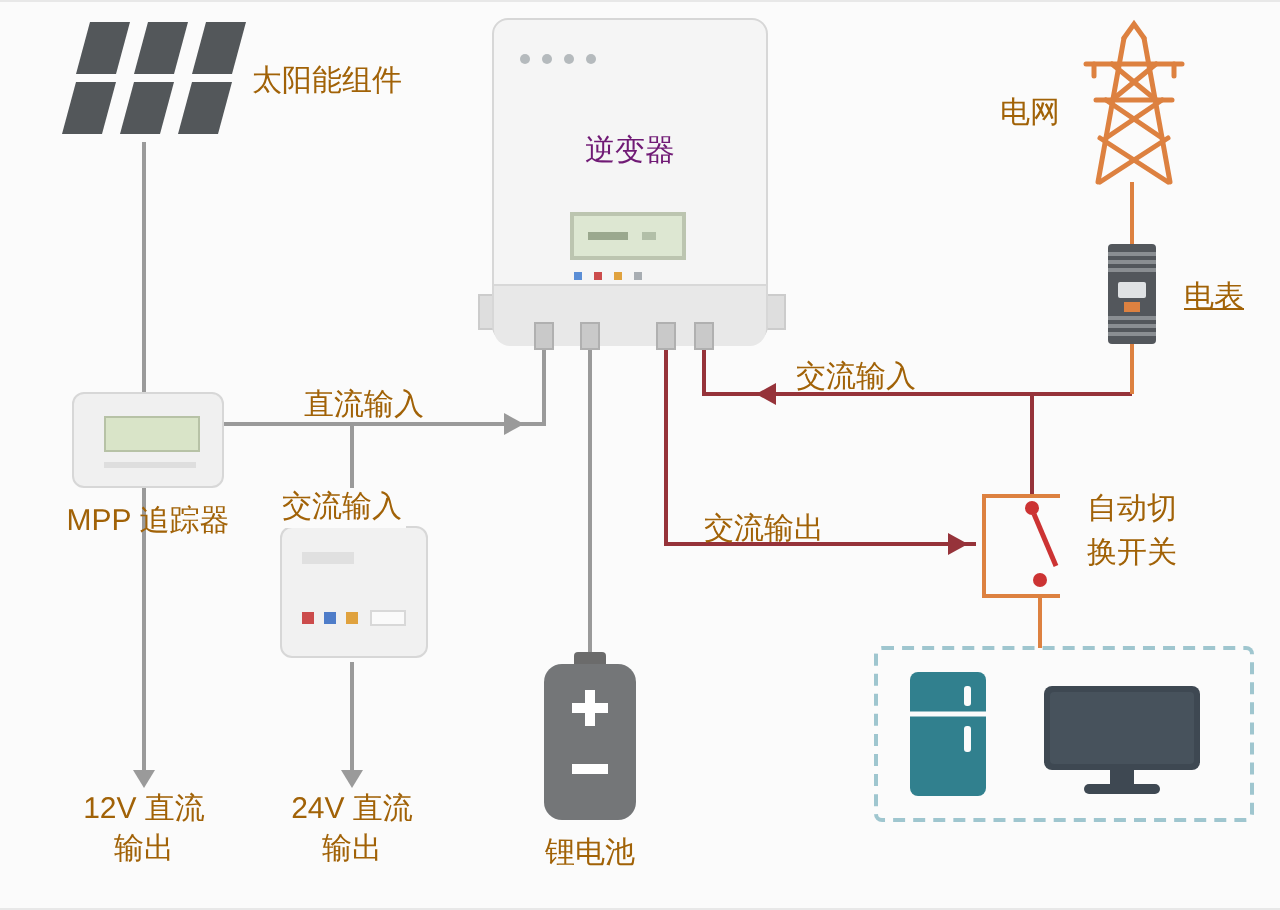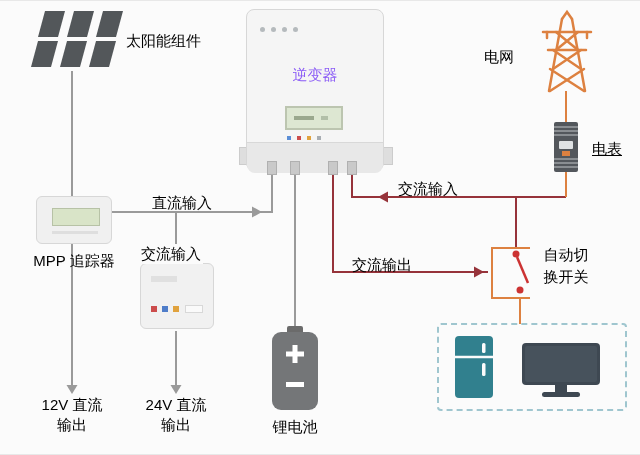--- a/index.html
+++ b/index.html
@@ -2,29 +2,29 @@
 <html><head>
 <meta charset="utf-8">
 <style>
   html,body{margin:0;padding:0;background:#ffffff;}
   #canvas{
     position:relative;width:640px;height:455px;background:#fbfbfb;
     overflow:hidden;font-family:"Liberation Sans","DejaVu Sans",sans-serif;
     border-top:1px solid #e8e8e8;border-bottom:1px solid #e8e8e8;box-sizing:border-box;
   }
   .abs{position:absolute;}
-  .label{position:absolute;font-size:15px;color:#000000;white-space:nowrap;z-index:5;line-height:20px;}
+  .label{position:absolute;font-size:15px;color:#a16207;white-space:nowrap;z-index:5;line-height:20px;}
   .label.center{text-align:center;white-space:normal;}
   .device{position:absolute;background:#f4f4f4;border:1px solid #d7d7d7;border-radius:6px;z-index:3;box-sizing:border-box;}
   
   #inverter{left:246px;top:8px;width:138px;height:162px;border-radius:8px;background:#f5f5f5;}
   .inv-tab{position:absolute;width:8px;height:16px;background:#dedede;border:1px solid #cccccc;z-index:2;}
   #inverter .vents{position:absolute;left:13px;top:17px;display:flex;gap:6px;}
   #inverter .vents i{width:5px;height:5px;border-radius:50%;background:#b5babd;display:block;}
-  #inverter .inv-title{position:absolute;left:0;top:56px;width:100%;text-align:center;font-size:15px;color:#8b5cf6;}
+  #inverter .inv-title{position:absolute;left:0;top:56px;width:100%;text-align:center;font-size:15px;color:#701a75;}
   #inverter .display{position:absolute;left:38px;top:96px;width:58px;height:24px;background:#dde7d2;border:2px solid #bcc5b0;box-sizing:border-box;}
   #inverter .display i{position:absolute;left:7px;top:8px;width:20px;height:4px;background:#9aa88e;display:block;}
   #inverter .display em{position:absolute;left:34px;top:8px;width:7px;height:4px;background:#b2bfa8;display:block;}
   #inverter .leds{position:absolute;left:40px;top:126px;display:flex;gap:6px;}
   #inverter .leds i{width:4px;height:4px;display:block;}
   #inverter .strip{position:absolute;left:0;top:132px;width:100%;height:30px;background:#e8e8e8;border-top:1px solid #d8d8d8;border-radius:0 0 8px 8px;}
   .terminal{position:absolute;top:160px;width:10px;height:14px;background:#c9c9c9;border:1px solid #b0b0b0;z-index:4;box-sizing:border-box;}
   
   #mpp{left:36px;top:195px;width:76px;height:48px;background:#f0f0f0;}
   #mpp .display{position:absolute;left:15px;top:11px;width:46px;height:16px;background:#d9e4c8;border:1px solid #b7c2a6;}
@@ -118,21 +118,21 @@
         <i style="background:#e0a23e"></i>
         <i style="background:#a8adb2"></i>
     </span>
     <div class="strip"></div>
   </div>
   <div class="terminal" style="left:267px;"></div>
   <div class="terminal" style="left:290px;"></div>
   <div class="terminal" style="left:328px;"></div>
   <div class="terminal" style="left:347px;"></div>
 
-  <div class="label" style="left:484px;top:46px;">电网</div>
+  <div class="label" style="left:500px;top:46px;">电网</div>
   <svg class="abs icon" style="left:535px;top:8px;" width="64" height="84" viewBox="0 0 64 84">
     <g stroke="#dd8140" stroke-width="2.5" fill="none" stroke-linecap="round">
       <path d="M14,82 L27,10"></path>
         <path d="M50,82 L37,10"></path>
       <path d="M27,10 L32,3 L37,10"></path>
       <path d="M8,23 L56,23"></path>
         <path d="M13,41 L51,41"></path>
       <path d="M12,23 L12,29"></path>
         <path d="M52,23 L52,29"></path>
       <path d="M21,41 L43,23"></path>

